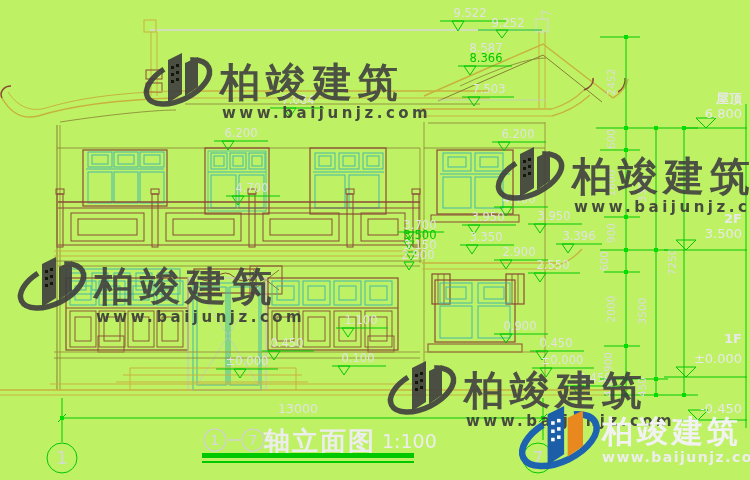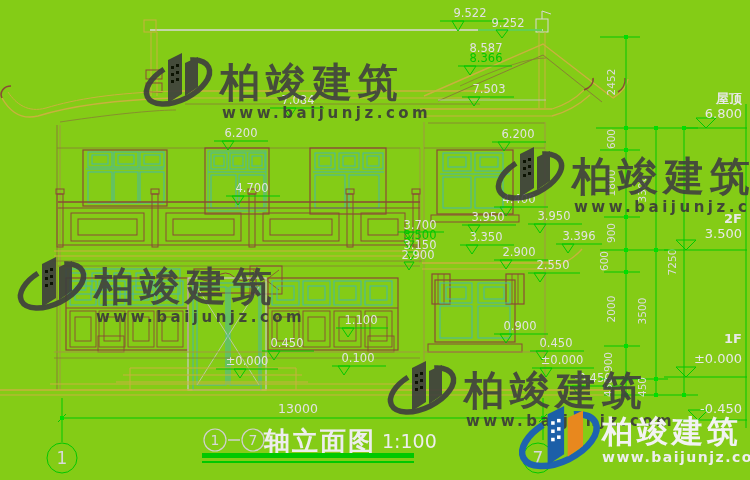--- a/index.html
+++ b/index.html
@@ -1,16 +1,16 @@
 <!DOCTYPE html>
 <html><head>
 <meta charset="utf-8">
 <style>
   html,body{margin:0;padding:0;background:#000;}
-  #stage{position:relative;width:750px;height:480px;background:#84cc16;overflow:hidden;
+  #stage{position:relative;width:750px;height:480px;background:#bef264;overflow:hidden;
          font-family:"DejaVu Sans",sans-serif;}
   svg text{font-family:"DejaVu Sans",sans-serif;}
   .dim{fill:#e2e2e2;font-size:11.5px;}
   .dimg{fill:#00c800;font-size:11.5px;}
   .gl{stroke:#00c800;stroke-width:1;fill:none;}
   .glt{stroke:#00c800;stroke-width:1;fill:none;}
   .node{fill:#00e000;}
   .vlab{fill:#dcdcdc;font-size:10.5px;}
   .lvl-l{fill:#e8e8e8;font-size:13px;font-weight:bold;}
   .lvl-v{fill:#e8e8e8;font-size:13px;}

